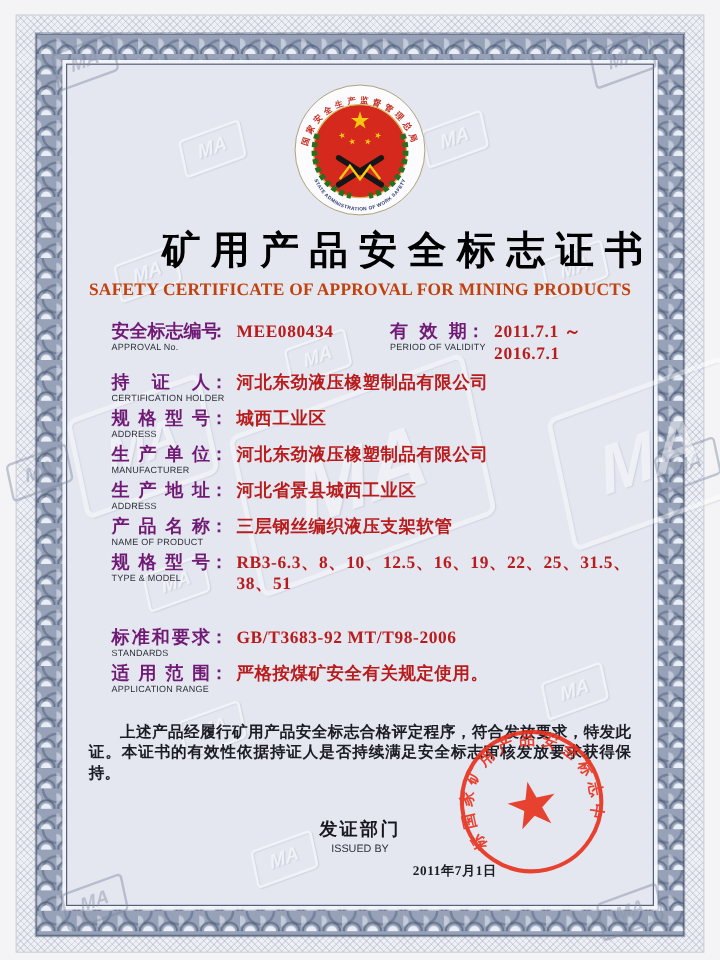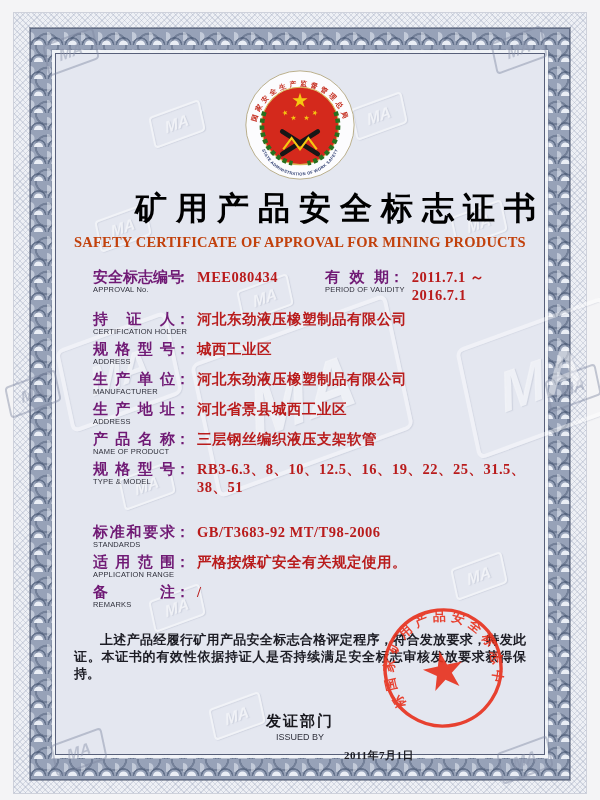--- a/index.html
+++ b/index.html
@@ -237,27 +237,20 @@
     </div>
 
     <div class="row">
       <div class="lcol">
         <div class="lline"><span class="zh">适用范围</span><span class="colon">：</span></div>
         <div class="sub">APPLICATION RANGE</div>
       </div>
       <div class="vcol">严格按煤矿安全有关规定使用。</div>
     </div>
 
-    <div class="row">
-      <div class="lcol">
-        <div class="lline"><span class="zh">备注</span><span class="colon">：</span></div>
-        <div class="sub">REMARKS</div>
-      </div>
-      <div class="vcol">/</div>
-    </div>
   </div>
 
   <div class="statement">上述产品经履行矿用产品安全标志合格评定程序，符合发放要求，特发此证。本证书的有效性依据持证人是否持续满足安全标志审核发放要求获得保持。</div>
 
   <div class="issued">
     <div class="issued-label">发证部门</div>
     <div class="issued-sub">ISSUED BY</div>
     <div class="issued-date">2011年7月1日</div>
   </div>
 

